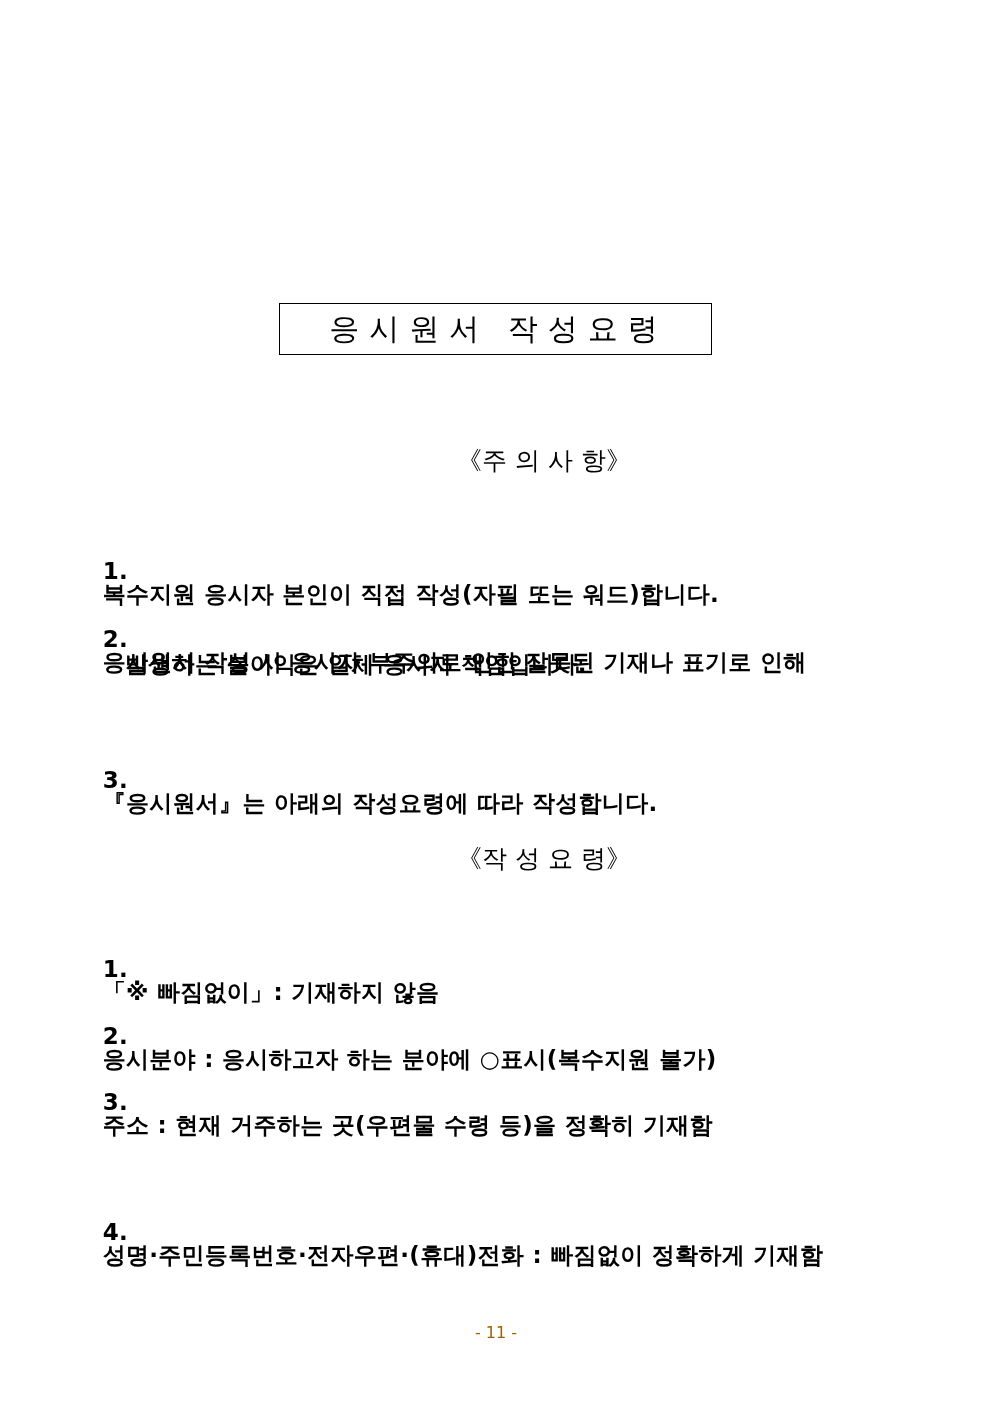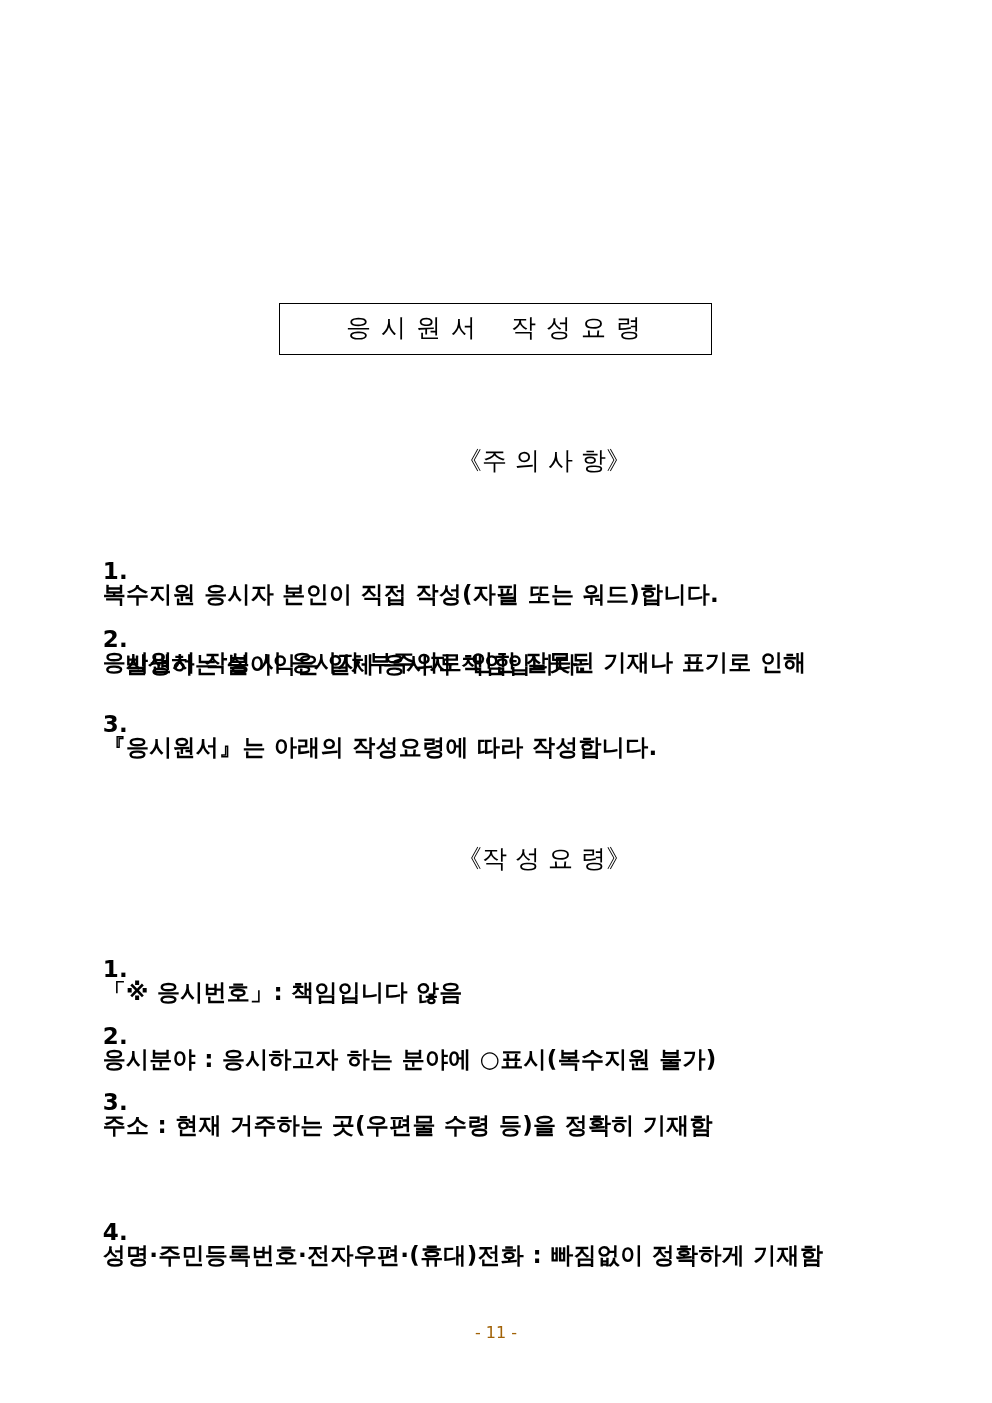--- a/index.html
+++ b/index.html
@@ -21,22 +21,22 @@
       top: 303px;
       width: 433px;
       height: 52px;
       border: 1.5px solid #000;
       box-sizing: border-box;
       display: flex;
       align-items: center;
       justify-content: center;
     }
     .title-text {
-      font-family: Liberation Mono, monospace;
-      font-size: 25px;
+      font-family: Liberation Sans, sans-serif;
+      font-size: 30px;
       letter-spacing: 10px;
       white-space: pre;
       line-height: 1;
       padding-left: 6px;
     }
     .section-heading {
       position: absolute;
       left: 0;
       width: 992px;
       text-align: center;
@@ -85,30 +85,30 @@
   <span class="num">1. </span>
   <span>복수지원 응시자 본인이 직접 작성(자필 또는 워드)합니다.</span>
 </div>
 
 <div class="list-item" style="top:605px;">
   <span class="num">2. </span>
   <span>응시원서 작성 시 응시자 부주의로 인한 잘못된 기재나 표기로 인해</span>
 </div>
 <div class="list-item cont" style="top:653px;">발생하는 불이익은 일체 응시자 책임입니다.</div>
 
-<div class="list-item" style="top:690px;">
+<div class="list-item" style="top:746px;">
   <span class="num">3. </span>
   <span>『응시원서』는 아래의 작성요령에 따라 작성합니다.</span>
 </div>
 
 <div class="section-heading" style="top:846px;">《작 성 요 령》</div>
 
 <div class="list-item" style="top:935px;">
   <span class="num">1. </span>
-  <span>「※ 응시번호」: 책임입니다 않음</span>
+  <span>「※ 빠짐없이」: 기재하지 않음</span>
 </div>
 
 <div class="list-item" style="top:1002px;">
   <span class="num">2. </span>
   <span>응시분야 : 응시하고자 하는 분야에 ○표시(복수지원 불가)</span>
 </div>
 
 <div class="list-item" style="top:1068px;">
   <span class="num">3. </span>
   <span>주소 : 현재 거주하는 곳(우편물 수령 등)을 정확히 기재함</span>

